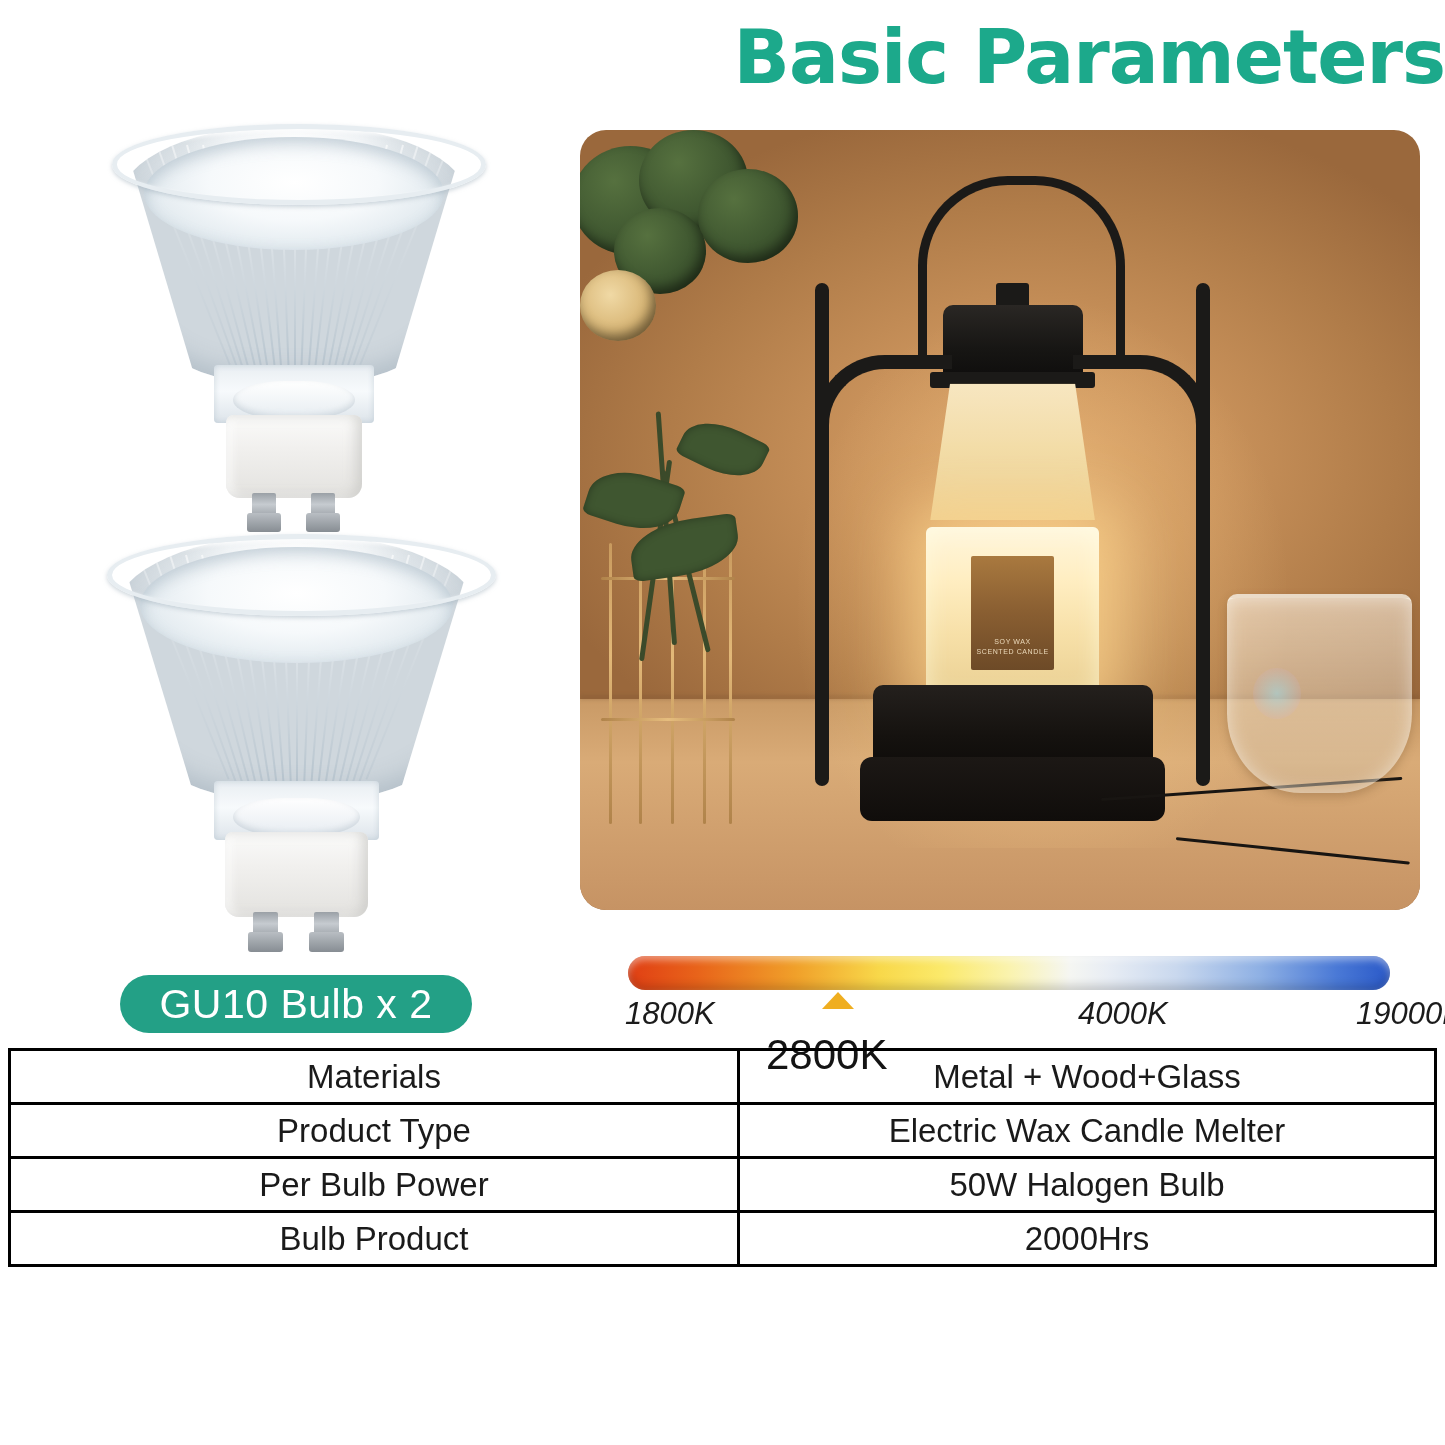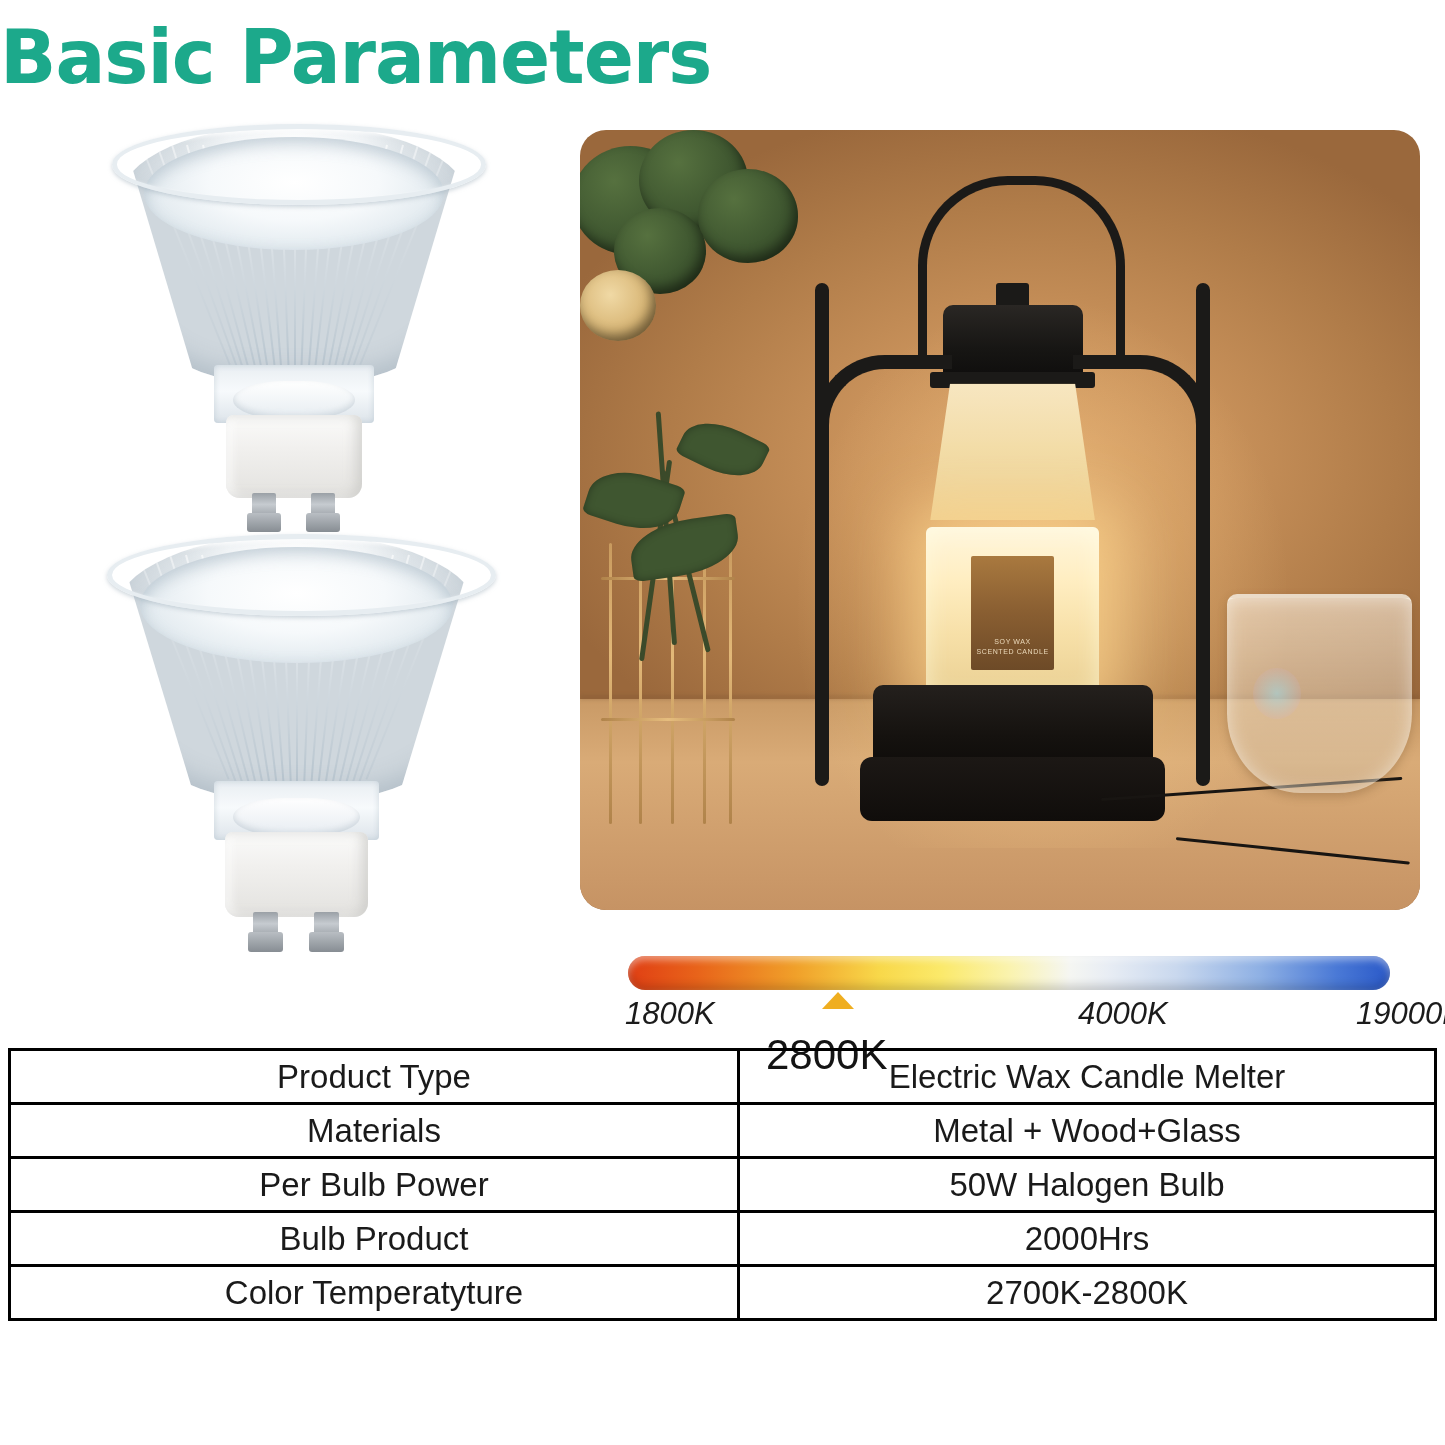--- a/index.html
+++ b/index.html
@@ -9,21 +9,21 @@
     font-family:"Liberation Sans","DejaVu Sans",sans-serif;
     color:#1a1a1a;
     position:relative;
     overflow:hidden;
   }
   .page{position:relative;width:1445px;height:1445px;background:#fff;}
 
   
   .title{
     position:absolute;left:0;top:14px;width:1445px;
-    text-align:left;
+    text-align:right;
     font-size:74px;
     font-weight:700;
     letter-spacing:-1px;
     color:#1CA98B;
     font-family:"DejaVu Sans",sans-serif;
   }
 
   
   .bulb-wrap{position:absolute;}
   .bulb-1{left:104px;top:124px;width:380px;height:415px;}
@@ -378,20 +378,21 @@
       </div>
       <div class="cup-rim"></div>
       <div class="band"></div>
       <div class="capsule"></div>
       <div class="base"></div>
       <div class="pin l"></div>
       <div class="pin r"></div>
     </div>
   </div>
 
+  <div class="gu10-pill">GU10 Bulb x 2</div>
 
   <div class="photo">
     <div class="table-top"></div>
     <div class="table-edge"></div>
 
     <div class="vase">
       <div class="wire"></div>
       <div class="wire"></div>
       <div class="wire"></div>
       <div class="wire"></div>
@@ -445,35 +446,31 @@
     <div class="k-label k-1800">1800K</div>
     <div class="k-label k-8000">4000K</div>
     <div class="k-label k-19000">19000K</div>
     <div class="k-marker"></div>
     <div class="k-current">2800K</div>
   </div>
 
   <table class="spec-table">
     <tbody>
       <tr>
+        <td class="k">Materials</td>
+        <td>Metal + Wood+Glass</td>
+      </tr>
+      <tr>
         <td class="k">Product Type</td>
         <td>Electric Wax Candle Melter</td>
-      </tr>
-      <tr>
-        <td class="k">Materials</td>
-        <td>Metal + Wood+Glass</td>
       </tr>
       <tr>
         <td class="k">Per Bulb Power</td>
         <td>50W Halogen Bulb</td>
       </tr>
       <tr>
         <td class="k">Bulb Product</td>
         <td>2000Hrs</td>
       </tr>
-      <tr>
-        <td class="k">Color Temperatyture</td>
-        <td>2700K-2800K</td>
-      </tr>
     </tbody>
   </table>
 
 </div>
 
 </body></html>

